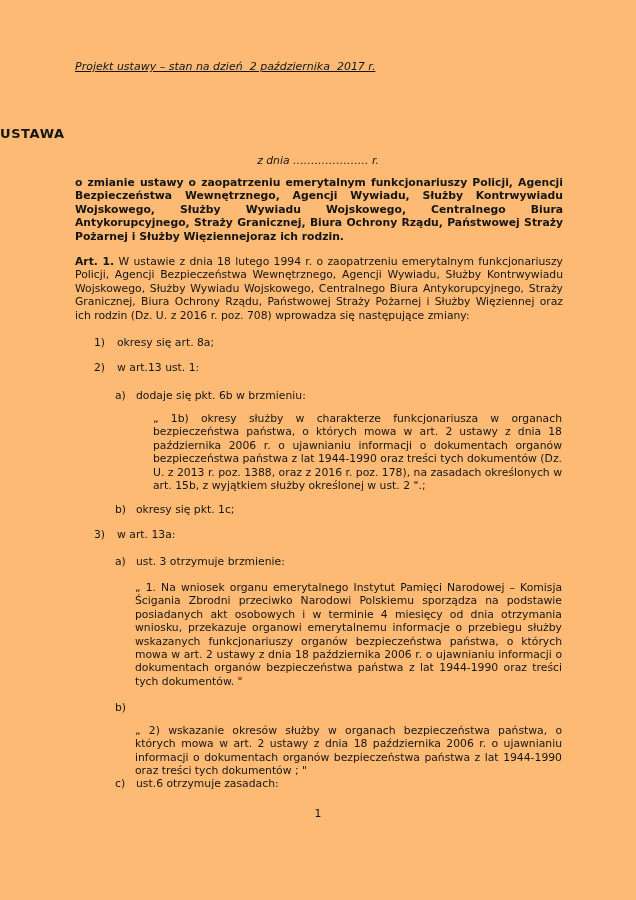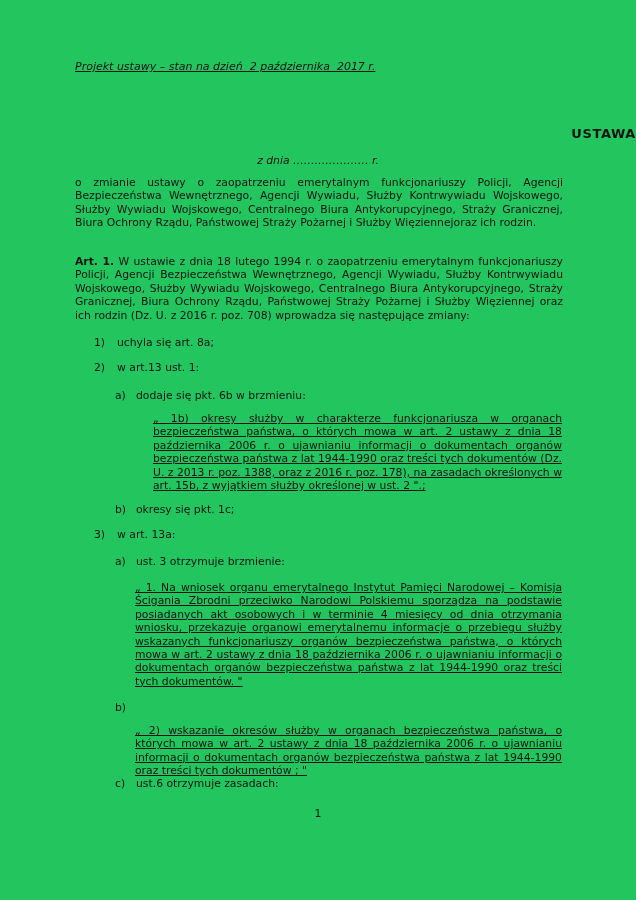--- a/index.html
+++ b/index.html
@@ -4,58 +4,58 @@
 <style>
   html, body {
     margin: 0;
     padding: 0;
     background: #ffffff;
   }
   .page {
     position: relative;
     width: 636px;
     height: 900px;
-    background: #22c55e;
+    background: #fdba74;
     font-family: "DejaVu Sans", "Liberation Sans", sans-serif;
     font-size: 10.8px;
     line-height: 13.4px;
     color: #141414;
     overflow: hidden;
   }
   .abs { position: absolute; }
 
   .header-note {
     left: 75px;
     top: 60px;
     font-style: italic;
     text-decoration: underline;
     white-space: pre;
     font-size: 11px;
   }
   .doc-title {
     left: 0;
     right: 0;
     top: 127px;
-    text-align: right;
+    text-align: left;
     font-weight: bold;
     font-size: 13px;
     letter-spacing: 0.6px;
   }
   .date-line {
     left: 0;
     right: 0;
     top: 154px;
     text-align: center;
     font-style: italic;
   }
   .subject {
     left: 75px;
     width: 488px;
     top: 176px;
-    font-weight: normal;
+    font-weight: bold;
     text-align: justify;
   }
   .article {
     left: 75px;
     width: 488px;
     top: 255px;
     text-align: justify;
   }
   .article b { font-weight: bold; }
 
@@ -72,21 +72,20 @@
   .item-2 { left: 94px; top: 361px; width: 470px; }
   .item-2a { left: 115px; top: 389px; width: 449px; }
   .item-2b { left: 115px; top: 503px; width: 449px; }
   .item-3 { left: 94px; top: 528px; width: 470px; }
   .item-3a { left: 115px; top: 555px; width: 449px; }
   .item-3b { left: 115px; top: 701px; width: 449px; }
   .item-3c { left: 115px; top: 777px; width: 449px; }
 
   .quote {
     text-align: justify;
-    text-decoration: underline;
   }
   .quote-2a { left: 153px; width: 409px; top: 412px; }
   .quote-3a { left: 135px; width: 427px; top: 581px; }
   .quote-3b { left: 135px; width: 427px; top: 724px; }
 
   .page-number {
     left: 0;
     right: 0;
     top: 807px;
     text-align: center;
@@ -102,21 +101,21 @@
   <div class="abs doc-title">USTAWA</div>
 
   <div class="abs date-line">z dnia ………………… r.</div>
 
   <div class="abs subject">o zmianie ustawy o zaopatrzeniu emerytalnym funkcjonariuszy Policji, Agencji Bezpieczeństwa Wewnętrznego, Agencji Wywiadu, Służby Kontrwywiadu Wojskowego, Służby Wywiadu Wojskowego, Centralnego Biura Antykorupcyjnego, Straży Granicznej, Biura Ochrony Rządu, Państwowej Straży Pożarnej i Służby Więziennejoraz ich rodzin.</div>
 
   <div class="abs article"><b>Art. 1.</b> <span>W ustawie z dnia 18 lutego 1994 r. o zaopatrzeniu emerytalnym funkcjonariuszy Policji, Agencji Bezpieczeństwa Wewnętrznego, Agencji Wywiadu, Służby Kontrwywiadu Wojskowego, Służby Wywiadu Wojskowego, Centralnego Biura Antykorupcyjnego, Straży Granicznej, Biura Ochrony Rządu, Państwowej Straży Pożarnej i Służby Więziennej oraz ich rodzin (Dz. U. z 2016 r. poz. 708) wprowadza się następujące zmiany:</span></div>
 
   <div class="abs item-1 list-item">
     <span class="num-col">1)</span>
-    <span>uchyla się art. 8a;</span>
+    <span>okresy się art. 8a;</span>
   </div>
 
   <div class="abs item-2 list-item">
     <span class="num-col">2)</span>
     <span>w art.13 ust. 1:</span>
   </div>
 
   <div class="abs item-2a list-item">
     <span class="sub-num-col">a)</span>
     <span>dodaje się pkt. 6b w brzmieniu:</span>

